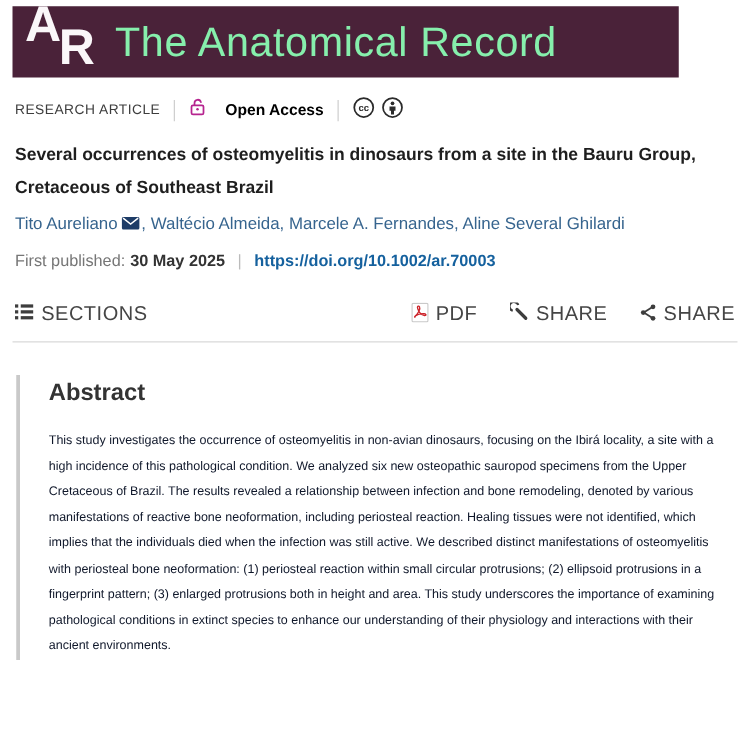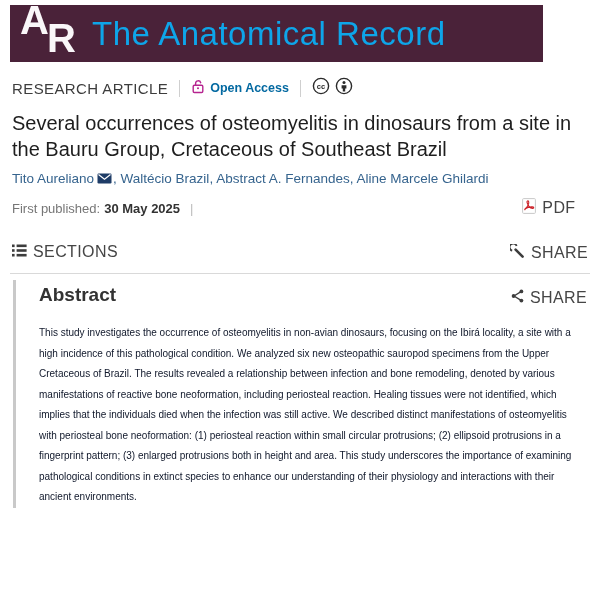--- a/index.html
+++ b/index.html
@@ -5,53 +5,53 @@
   * { margin:0; padding:0; box-sizing:border-box; }
   html,body { background:#ffffff; width:600px; font-family:"Liberation Sans", sans-serif; }
   .page { position:relative; width:600px; height:593px; overflow:hidden; background:#fff; }
 
   
   .banner { position:absolute; left:10px; top:5px; width:533px; height:57px;
             background:#4a2239; display:flex; align-items:center; }
   .logo { position:relative; width:82px; height:57px; flex:0 0 82px; }
   .logo .l-a { position:absolute; left:10px; top:-7px; color:#faf7f9; font-size:40px; font-weight:bold; }
   .logo .l-r { position:absolute; left:37px; top:11px; color:#faf7f9; font-size:40px; font-weight:bold; }
-  .journal-name { color:#0ea5e9; font-size:33px; font-weight:400; letter-spacing:0.5px; white-space:nowrap; }
+  .journal-name { color:#86efac; font-size:33px; font-weight:400; letter-spacing:0.5px; white-space:nowrap; }
 
   
   .meta-row { position:absolute; left:12px; top:78px; display:flex; align-items:center; height:20px; }
-  .article-type { font-size:15px; letter-spacing:0.4px; color:#3d3d3d; }
+  .article-type { font-size:11px; letter-spacing:0.4px; color:#3d3d3d; }
   .vsep { width:1px; height:17px; background:#cfcfcf; margin:0 11px; }
   .oa { display:flex; align-items:center; gap:5px; cursor:pointer; }
-  .oa-label { color:#0369a1; font-size:12.5px; font-weight:bold; }
+  .oa-label { color:#000000; font-size:12.5px; font-weight:bold;margin-left:10px; }
   .cc-icons { display:flex; align-items:flex-start; gap:5px; }
 
   
   .title { position:absolute; left:12px; top:110px; width:566px;
-           font-size:20px; line-height:26px; font-weight:normal; color:#1e1e1e; }
+           font-size:14px; line-height:26px; font-weight:bold; color:#1e1e1e; }
   .authors { position:absolute; left:12px; top:171px; width:566px;
              font-size:13.5px; color:#36648e; }
   .authors .author { cursor:pointer;text-align:center; }
   .mail-icon { display:inline-block; vertical-align:-1px; margin:0 1px 0 3px; }
   .pubrow { position:absolute; left:12px; top:201px; font-size:13px; color:#767676;
             display:flex; align-items:flex-start; }
   .pub-date { color:#333; margin-left:4px;font-weight:bold; }
   .pub-sep { color:#bbb; margin:0 10px; }
   .doi { color:#15619e; font-weight:bold; cursor:pointer; }
 
   
   .toolbar { position:absolute; left:12px; top:241px; width:576px; height:22px;
              display:flex; align-items:center; justify-content:space-between; }
   .tb-btn { display:flex; align-items:center; gap:6px; cursor:pointer;
             font-size:16px; letter-spacing:0.4px; color:#454545; }
-  .tb-right { display:flex; align-items:center; gap:26px;flex-direction:column; }
+  .tb-right { display:flex; align-items:center; gap:26px; }
   .divider { position:absolute; left:10px; top:273px; width:580px; height:1px; background:#d9d9d9; }
 
   
-  .abstract { position:absolute; left:13px; top:280px; width:567px;
+  .abstract { position:absolute; left:13px; top:300px; width:567px;
               border-left:3px solid #c9c9c9; padding-left:23px; }
   .abstract h2 { font-size:19px; font-weight:bold; color:#333; margin:4px 0 17px 0; }
   .abstract p { font-size:10px; line-height:20.5px; color:#0f172a; width:537px; }
 </style>
 </head>
 <body>
 
 <div class="page">
 
   <div class="banner">
@@ -93,29 +93,30 @@
     </span>
   </div>
 
   <h1 class="title">Several occurrences of osteomyelitis in dinosaurs from a site in the Bauru Group, Cretaceous of Southeast Brazil</h1>
 
   <div class="authors">
     <span class="author">Tito Aureliano</span><span class="mail-icon"><svg width="15" height="11" viewBox="0 0 15 11">
           <rect x="0.5" y="0.5" width="14" height="10" rx="1.2" fill="#1e3c67"></rect>
           <path d="M1.5,1.5 L7.5,6.2 L13.5,1.5" fill="none" stroke="#ffffff" stroke-width="1.2"></path>
         </svg></span><span>,</span>
-    <span class="author">Waltécio Brazil</span><span>,</span>
-    <span class="author">Abstract A. Fernandes</span><span>,</span>
-    <span class="author">Aline Marcele Ghilardi</span>
+    <span class="author">Waltécio Almeida</span><span>,</span>
+    <span class="author">Marcele A. Fernandes</span><span>,</span>
+    <span class="author">Aline Several Ghilardi</span>
   </div>
 
   <div class="pubrow">
     <span>First published:</span>
     <span class="pub-date">30 May 2025</span>
     <span class="pub-sep">|</span>
+    <span class="doi">https://doi.org/10.1002/ar.70003</span>
   </div>
 
   <div class="toolbar">
     <span class="tb-btn">
       <span>
         <svg width="15" height="13" viewBox="0 0 15 13">
           <rect x="0" y="0.5" width="2.6" height="2.6" fill="#3d3d3d"></rect>
             <rect x="4.6" y="0.5" width="10" height="2.6" fill="#3d3d3d"></rect>
           <rect x="0" y="5.2" width="2.6" height="2.6" fill="#3d3d3d"></rect>
             <rect x="4.6" y="5.2" width="10" height="2.6" fill="#3d3d3d"></rect>

